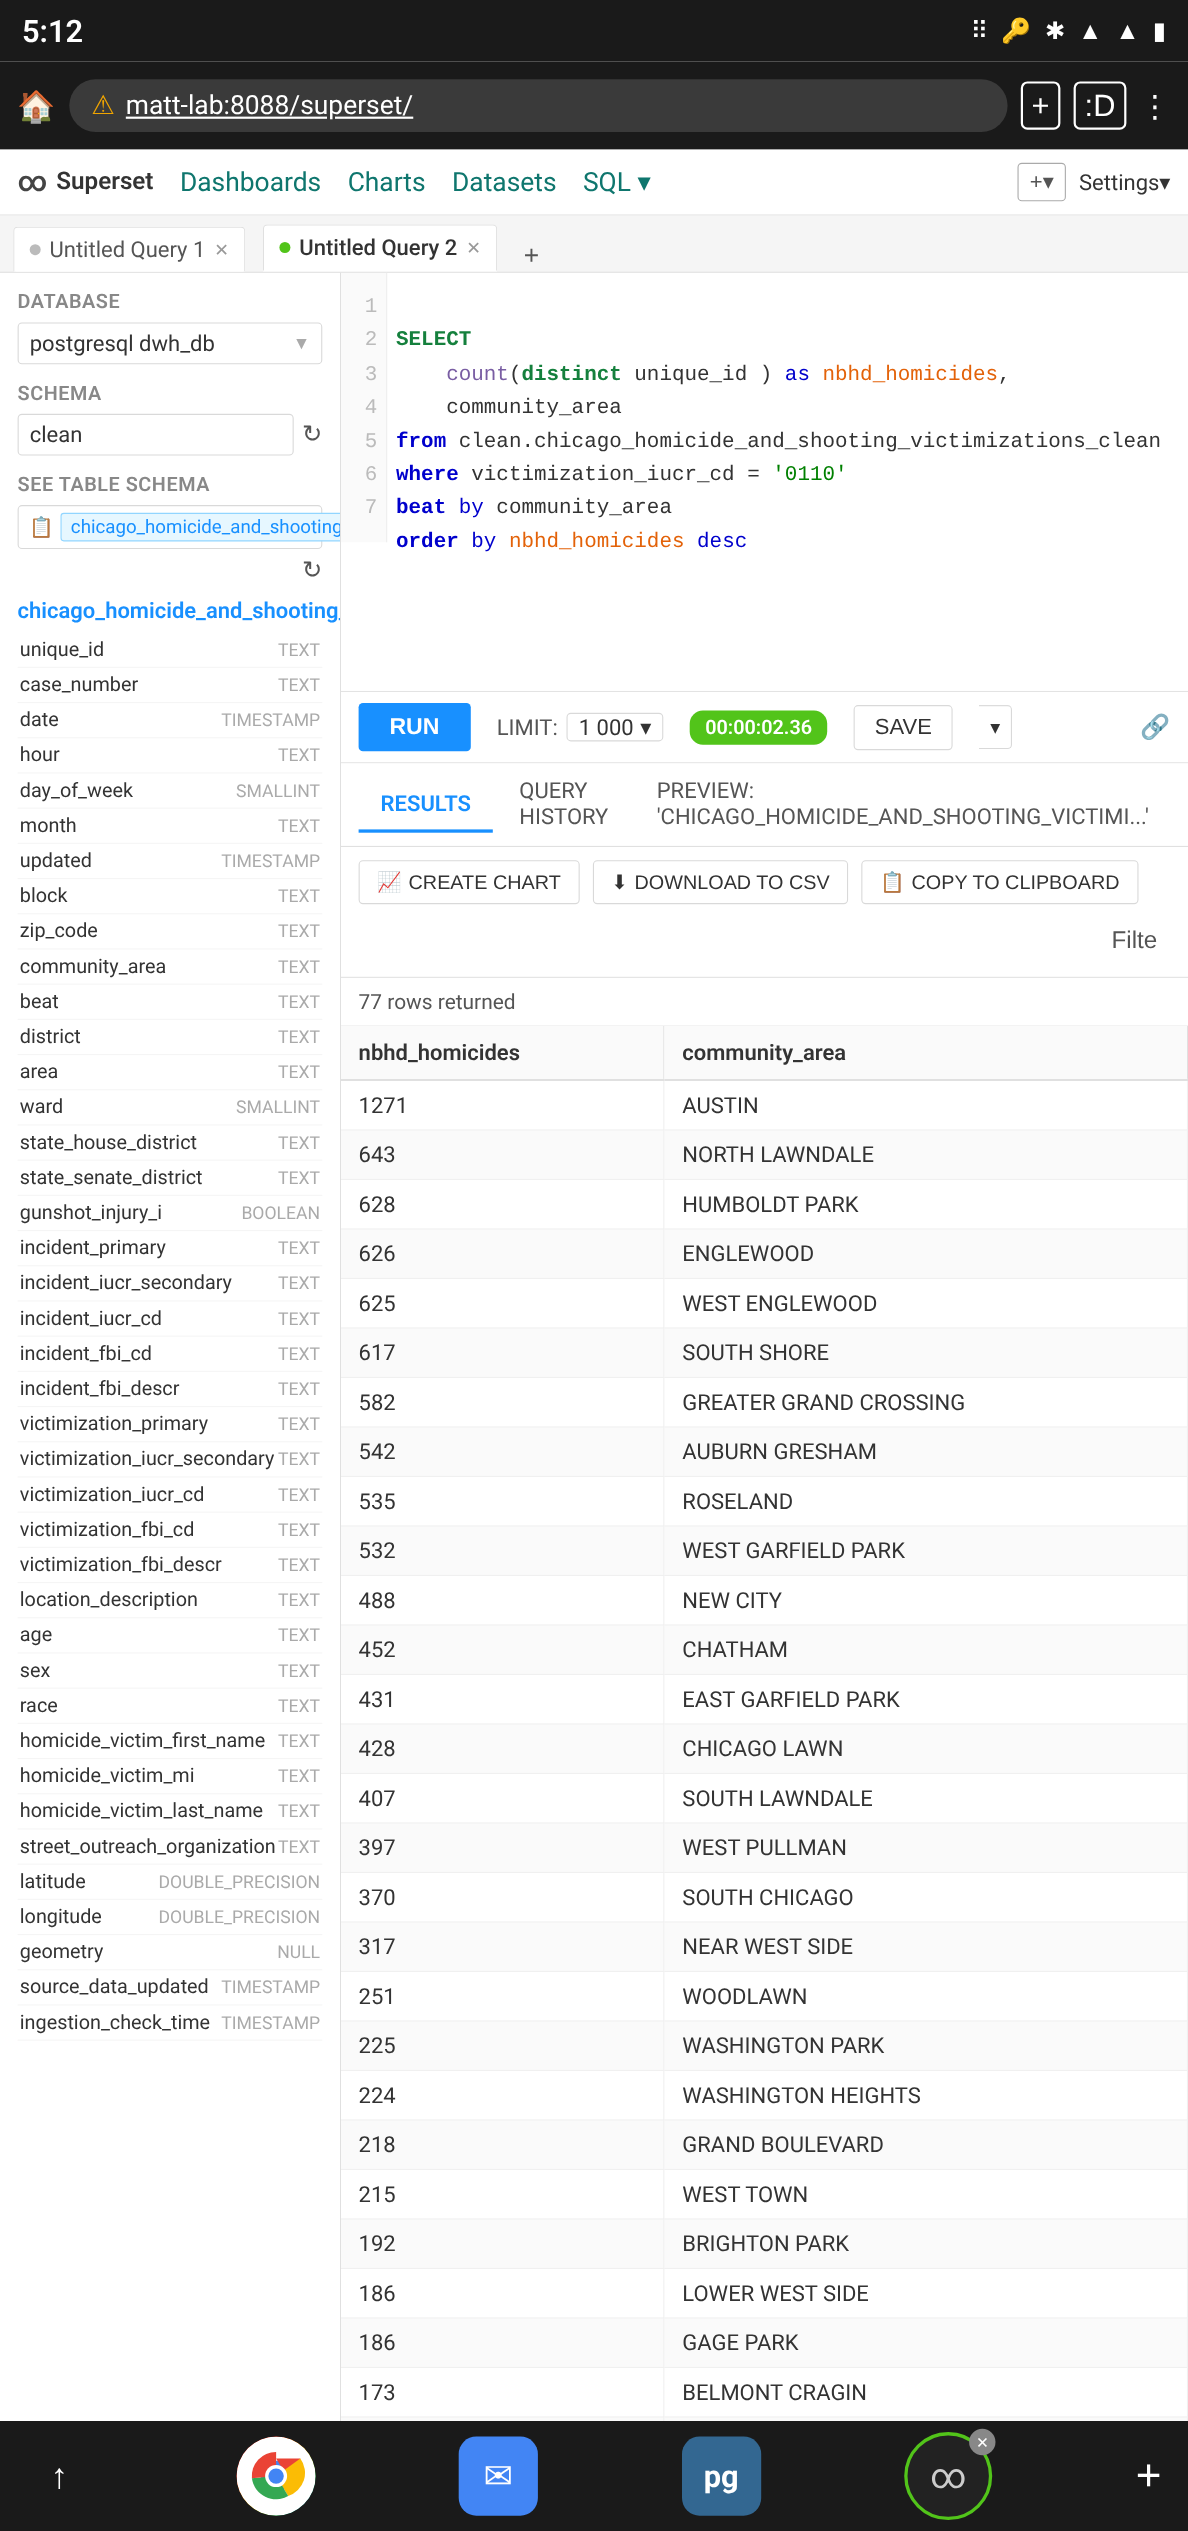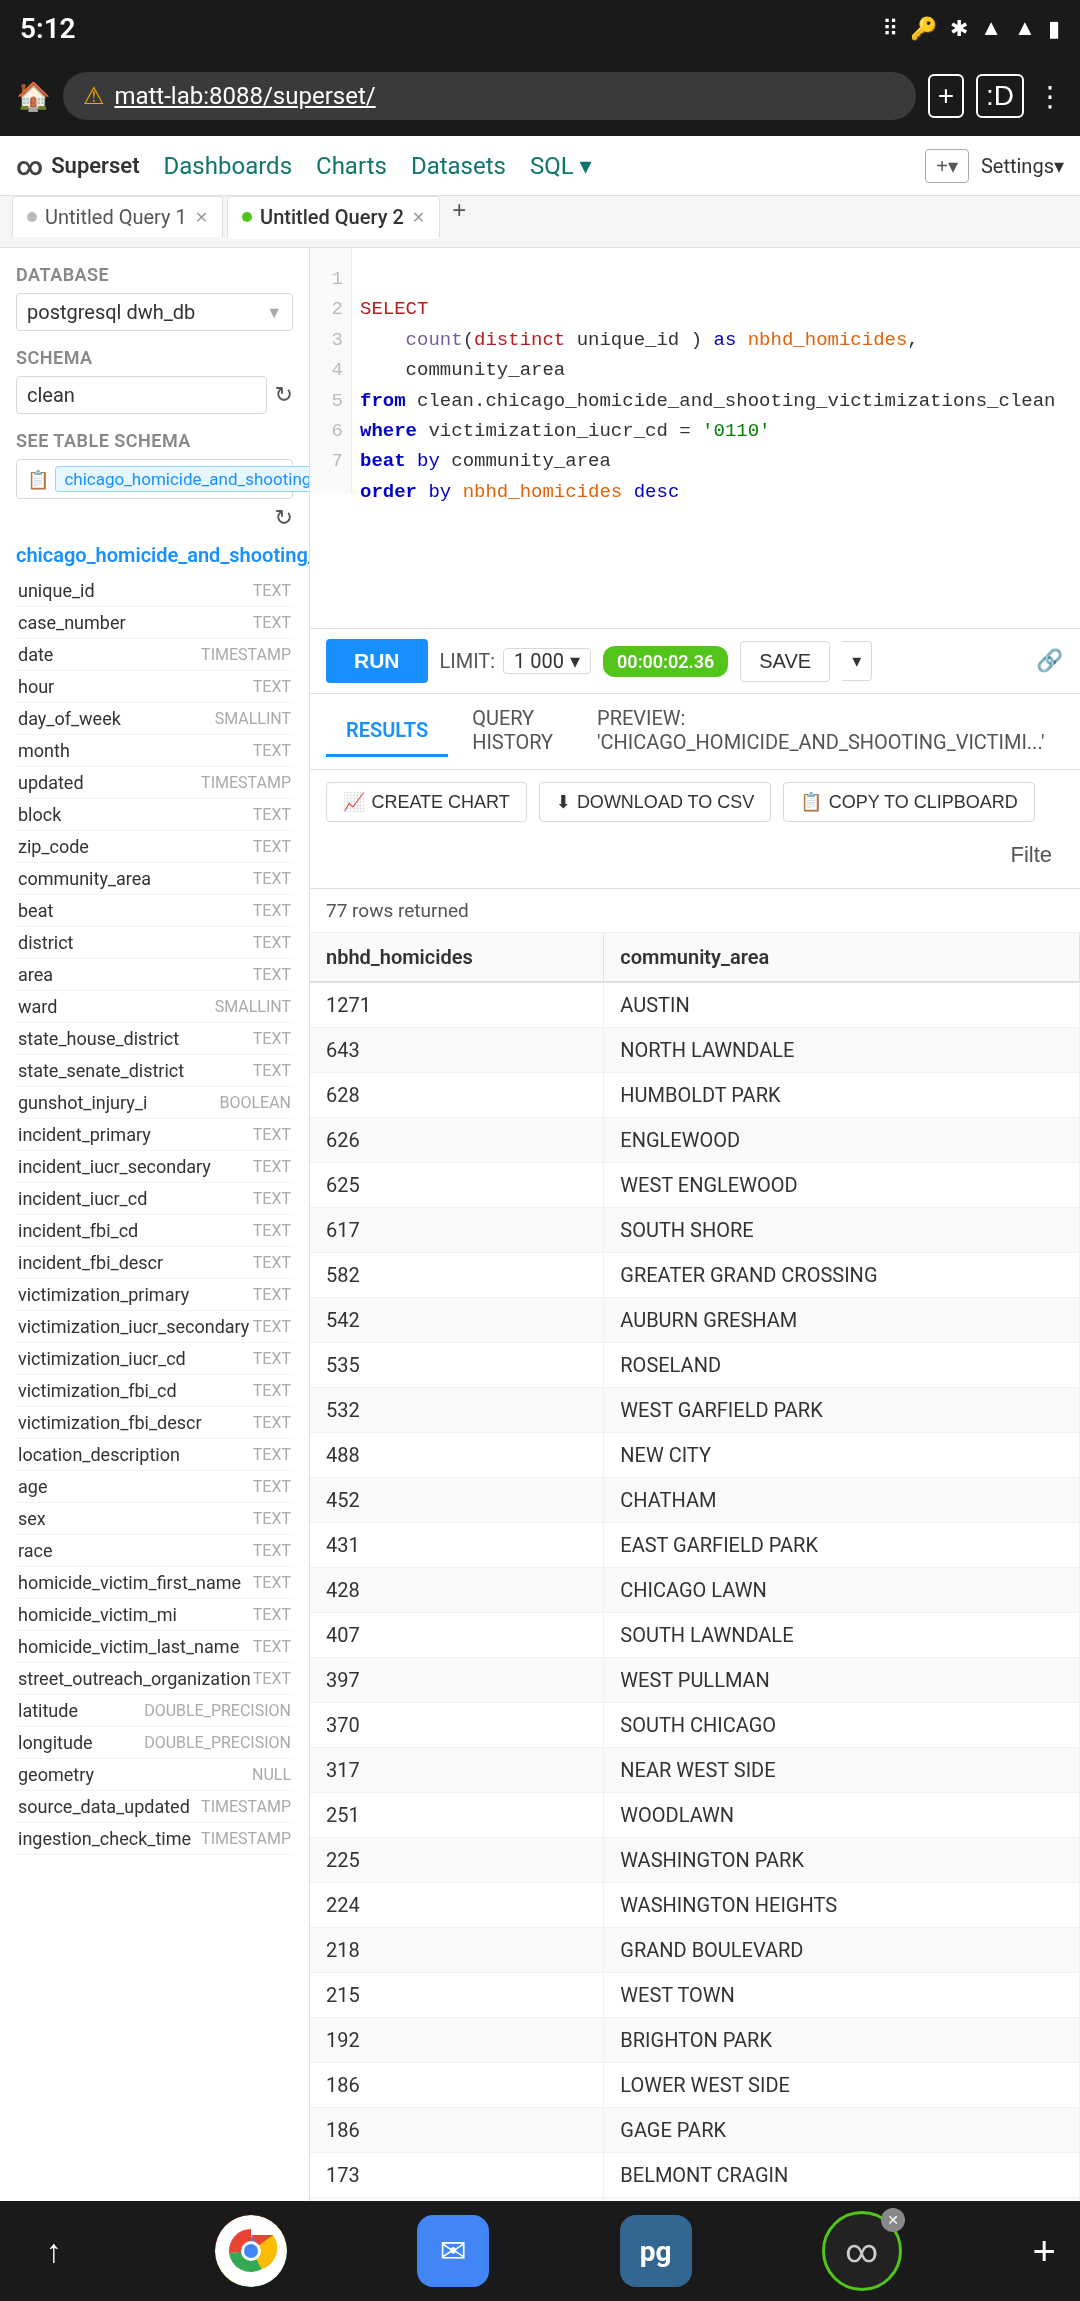--- a/index.html
+++ b/index.html
@@ -102,25 +102,25 @@
       cursor: pointer;
       display: flex;
       align-items: center;
       gap: 4px;
     }
 
     
     .query-tabs {
       background: #f5f5f5;
       display: flex;
-      align-items: flex-start;
+      align-items: flex-end;
       padding: 0 12px;
       border-bottom: 1px solid #e0e0e0;
       height: 52px;
-      gap: 4px;
+      gap: 16px;
     }
     .query-tab {
       display: flex;
       align-items: center;
       gap: 8px;
       padding: 8px 14px;
       background: #fff;
       border: 1px solid #e0e0e0;
       border-bottom: none;
       border-radius: 4px 4px 0 0;
@@ -293,41 +293,41 @@
       font-size: 19px;
       line-height: 1.6;
       color: #bbb;
       text-align: right;
       border-right: 1px solid #eee;
       background: #fafafa;
     }
     .line-num { display: block; }
 
     
-    .kw-select { color: #b91c1c; font-weight: normal; }
+    .kw-select { color: #15803d; font-weight: bold; }
     .kw-as { color: #0000cc; }
     .kw-from { color: #0000cc; font-weight: bold; }
     .kw-where { color: #0000cc; font-weight: bold; }
     .kw-group { color: #0000cc; font-weight: bold; }
     .kw-by { color: #0000cc; }
     .kw-order { color: #0000cc; font-weight: bold; }
     .kw-desc { color: #0000cc; }
     .str-val { color: #008000; }
     .fn-name { color: #795da3; }
     .tbl-name { color: #333; }
     .col-name { color: #333; }
     .alias { color: #e36209; }
 
     
     .query-toolbar {
       display: flex;
       align-items: center;
       padding: 10px 16px;
       border-bottom: 1px solid #e0e0e0;
-      gap: 12px;
+      gap: 24px;
       background: #fff;
     }
     .run-btn {
       background: #1890ff;
       color: #fff;
       border: none;
       border-radius: 4px;
       padding: 10px 28px;
       font-size: 21px;
       font-weight: 600;

